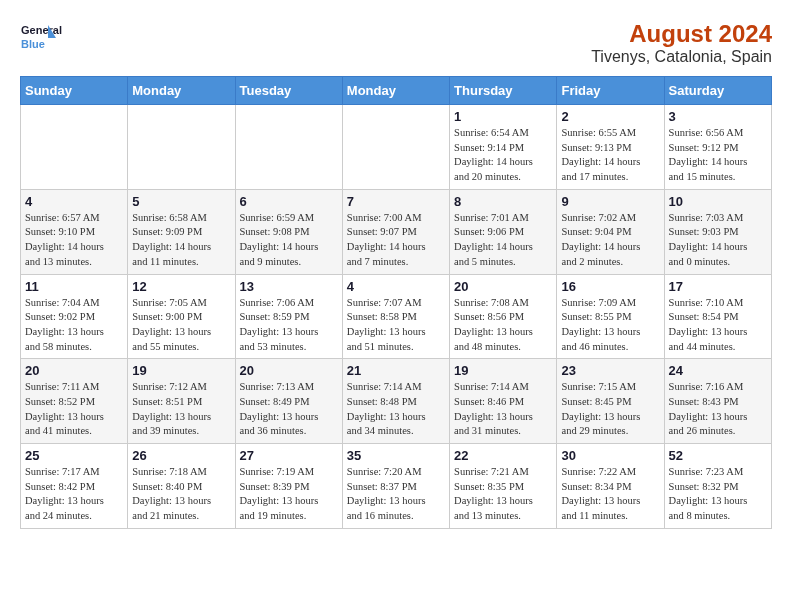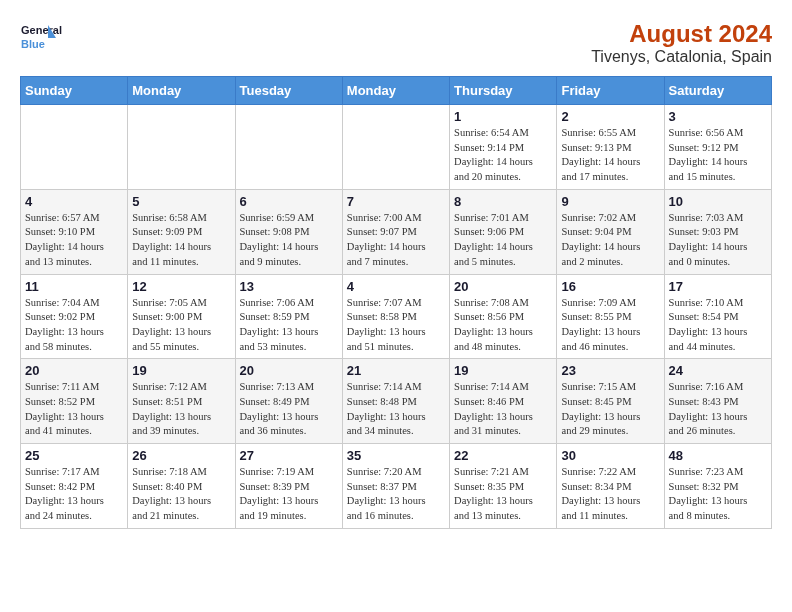--- a/index.html
+++ b/index.html
@@ -235,18 +235,18 @@
         </td>
         <td>
           <span class="day-number">22</span>
           <div class="day-info">Sunrise: 7:21 AM<br>Sunset: 8:35 PM<br>Daylight: 13 hours<br>and 13 minutes.</div>
         </td>
         <td>
           <span class="day-number">30</span>
           <div class="day-info">Sunrise: 7:22 AM<br>Sunset: 8:34 PM<br>Daylight: 13 hours<br>and 11 minutes.</div>
         </td>
         <td>
-          <span class="day-number">48</span>
+          <span class="day-number">52</span>
           <div class="day-info">Sunrise: 7:23 AM<br>Sunset: 8:32 PM<br>Daylight: 13 hours<br>and 8 minutes.</div>
         </td>
       </tr>
     </tbody>
 </table>
 
 </body></html>

